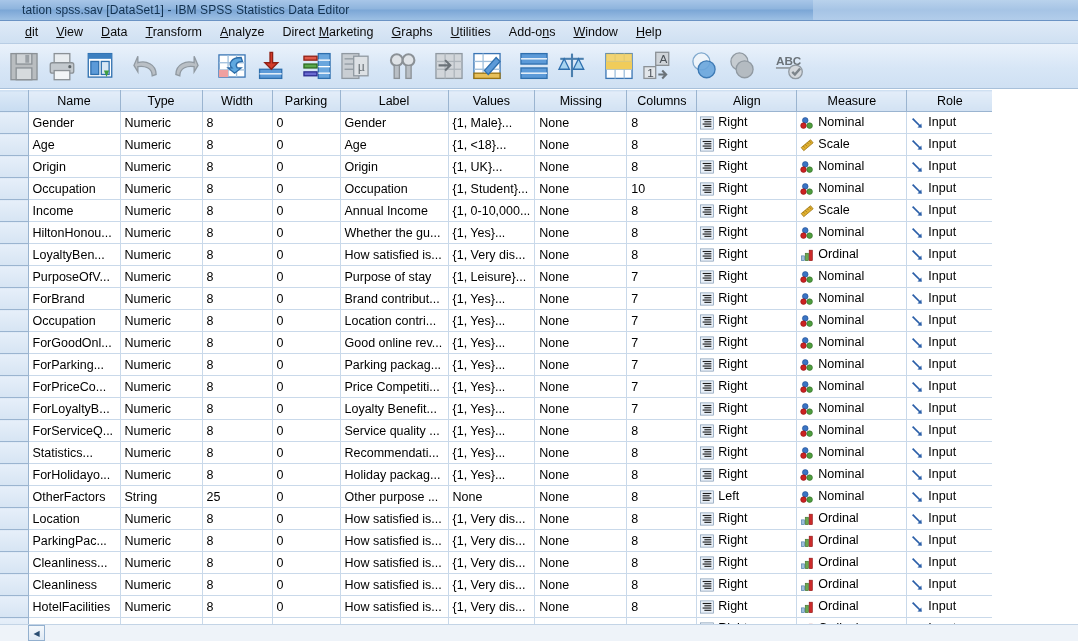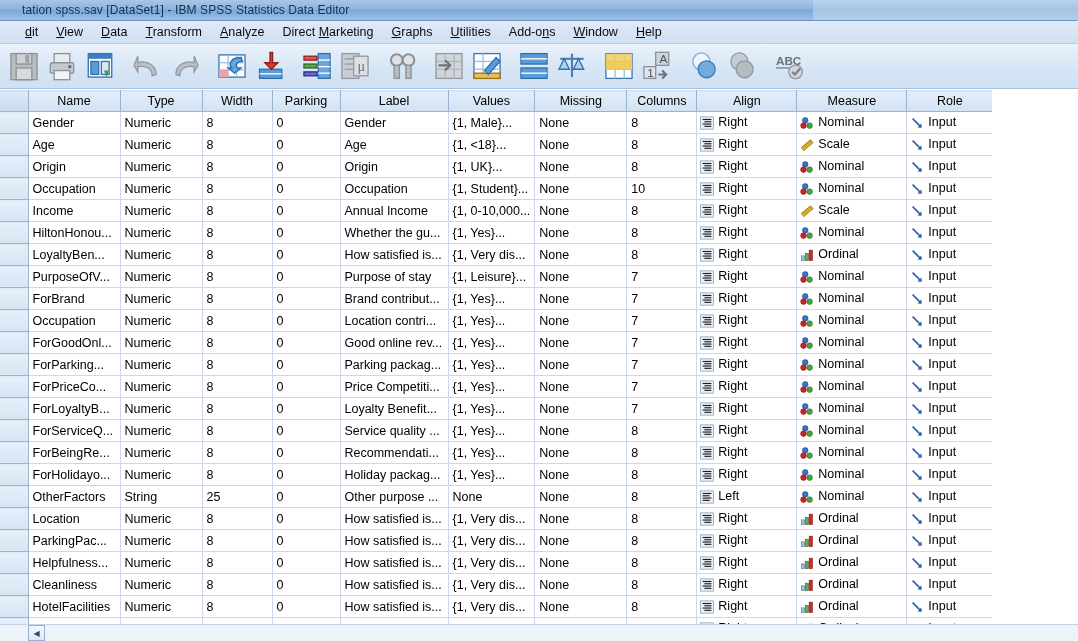--- a/index.html
+++ b/index.html
@@ -1040,21 +1040,21 @@
                   <line x1="3" y1="3" x2="12" y2="12" stroke="#2b5fa8" stroke-width="2"></line>
                   <path d="M13.5 13.5 L8.5 13 L13 8.5 Z" fill="#2b5fa8"></path>
                 </svg>
               </span>
               <span class="lbl">Input</span>
             </div>
           </td>
         </tr>
         <tr>
           <td class="rownum"></td>
-          <td class="">ForBeingRe...</td>
+          <td class="">Statistics...</td>
           <td class="">Numeric</td>
           <td class="num">8</td>
           <td class="num">0</td>
           <td class="">Recommendati...</td>
           <td class="">{1, Yes}...</td>
           <td class="">None</td>
           <td class="num">8</td>
           <td class="cellicon">
             <div class="iconcell">
               <span>
@@ -1280,21 +1280,21 @@
                   <line x1="3" y1="3" x2="12" y2="12" stroke="#2b5fa8" stroke-width="2"></line>
                   <path d="M13.5 13.5 L8.5 13 L13 8.5 Z" fill="#2b5fa8"></path>
                 </svg>
               </span>
               <span class="lbl">Input</span>
             </div>
           </td>
         </tr>
         <tr>
           <td class="rownum"></td>
-          <td class="">Helpfulness...</td>
+          <td class="">Cleanliness...</td>
           <td class="">Numeric</td>
           <td class="num">8</td>
           <td class="num">0</td>
           <td class="">How satisfied is...</td>
           <td class="">{1, Very dis...</td>
           <td class="">None</td>
           <td class="num">8</td>
           <td class="cellicon">
             <div class="iconcell">
               <span>

